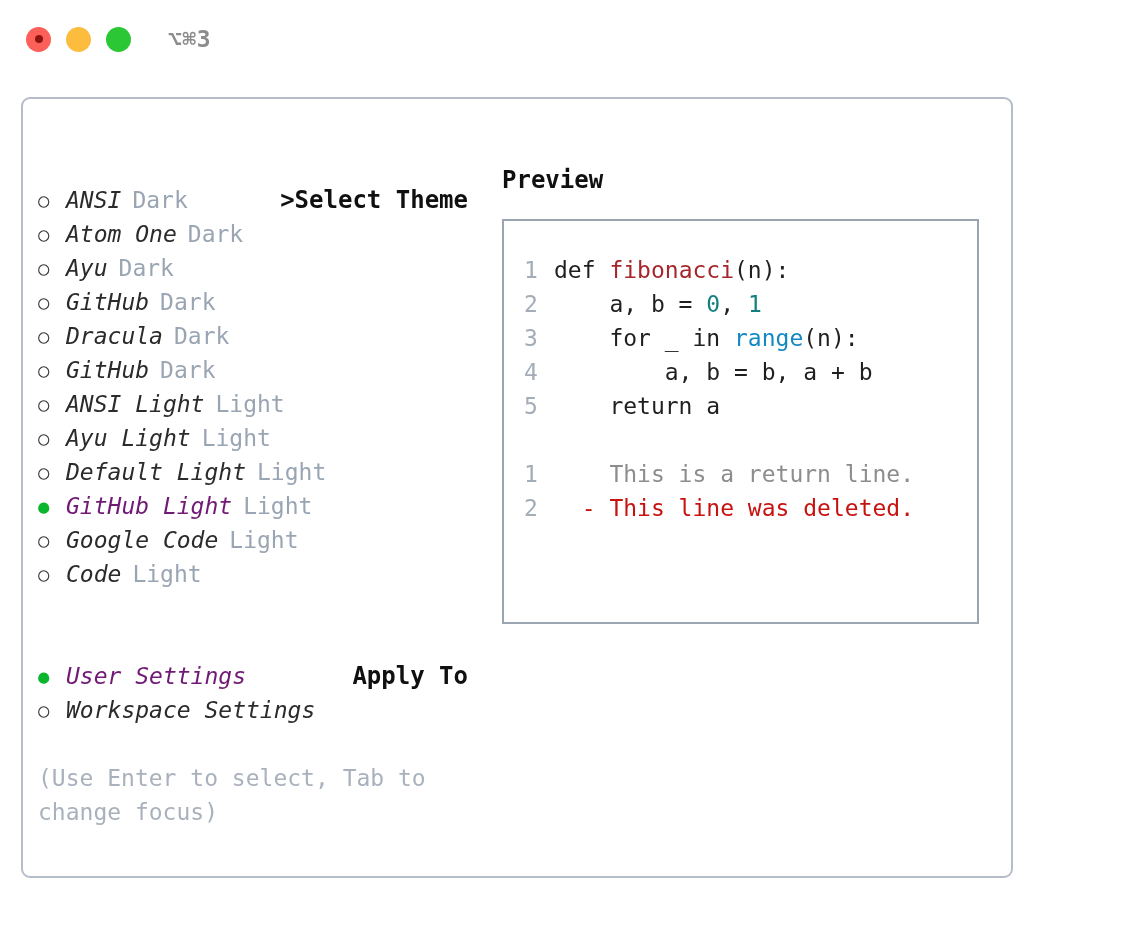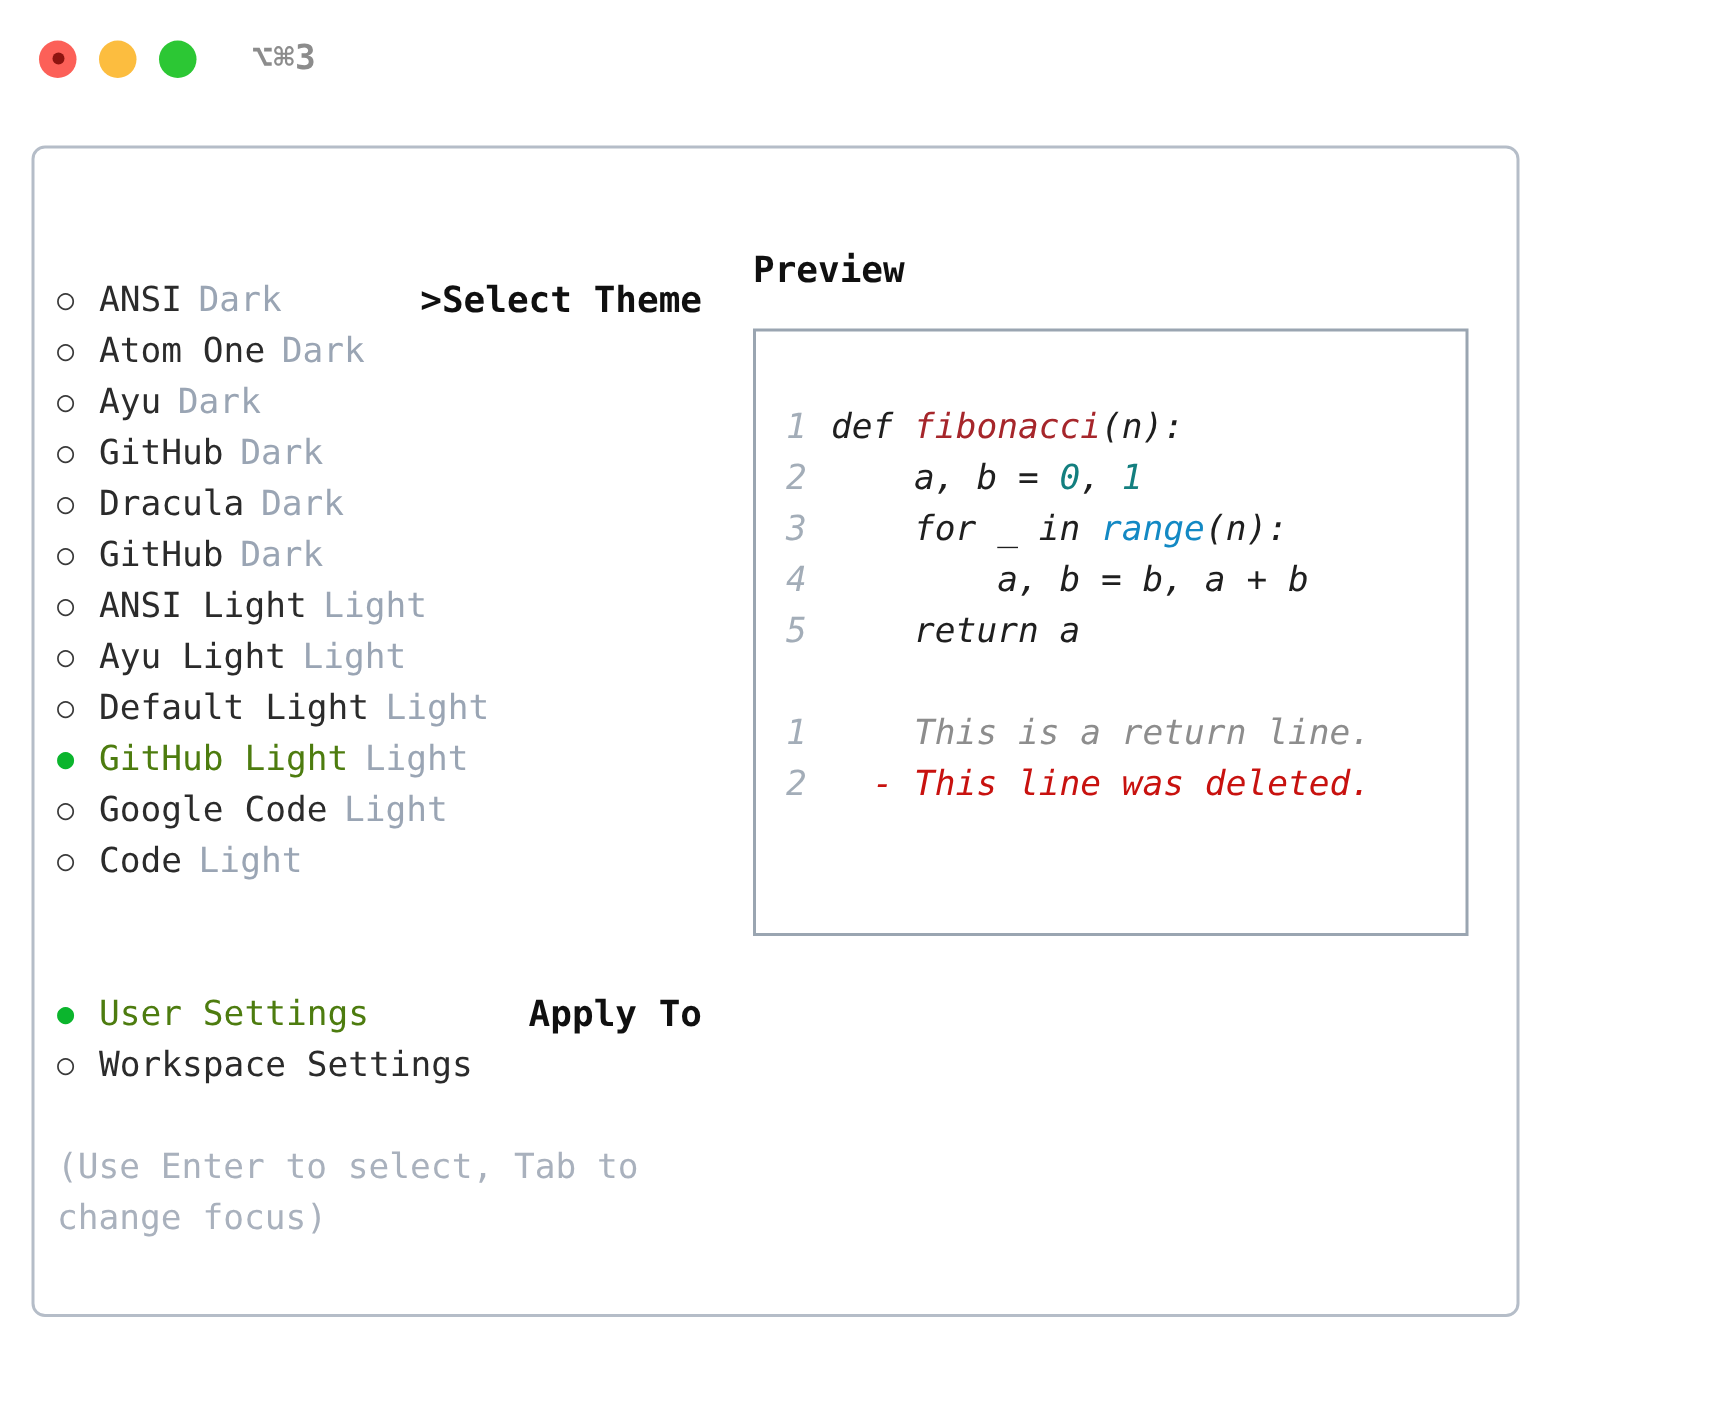--- a/index.html
+++ b/index.html
@@ -109,22 +109,22 @@
   }
   .bullet {
     width: 28px;
     flex: none;
     font-size: 19px;
     line-height: 34px;
     color: #3a3a3a;
     display: inline-block;
   }
   .opt.selected .bullet { color: #0bb52d; }
-  .opt.selected .opt-label { color: #4d7c0f; }
-  .opt-label { color: #2b2b2b; }
+  .opt.selected .opt-label { color: #701a75; }
+  .opt-label { color: #2b2b2b; font-style: italic; }
   .opt-tag {
     color: #9aa5b4;
     margin-left: 11px;
   }
 
   #apply-block { margin-top: 34px; }
 
   #hint {
     margin-top: 34px;
     font-size: 23px;
@@ -148,22 +148,21 @@
     height: 34px;
     line-height: 34px;
   }
   #preview-box {
     margin-top: 22px;
     width: 477px;
     height: 405px;
     border: 2px solid #9aa5b1;
     box-sizing: border-box;
     background: #ffffff;
-    padding: 47px 0 0 20px;
-    font-style: italic;
+    padding: 32px 0 0 20px;
   }
   .code-line {
     font-size: 23px;
     line-height: 34px;
     height: 34px;
     white-space: pre;
     color: #1f1f1f;
   }
   .ln {
     display: inline-block;

